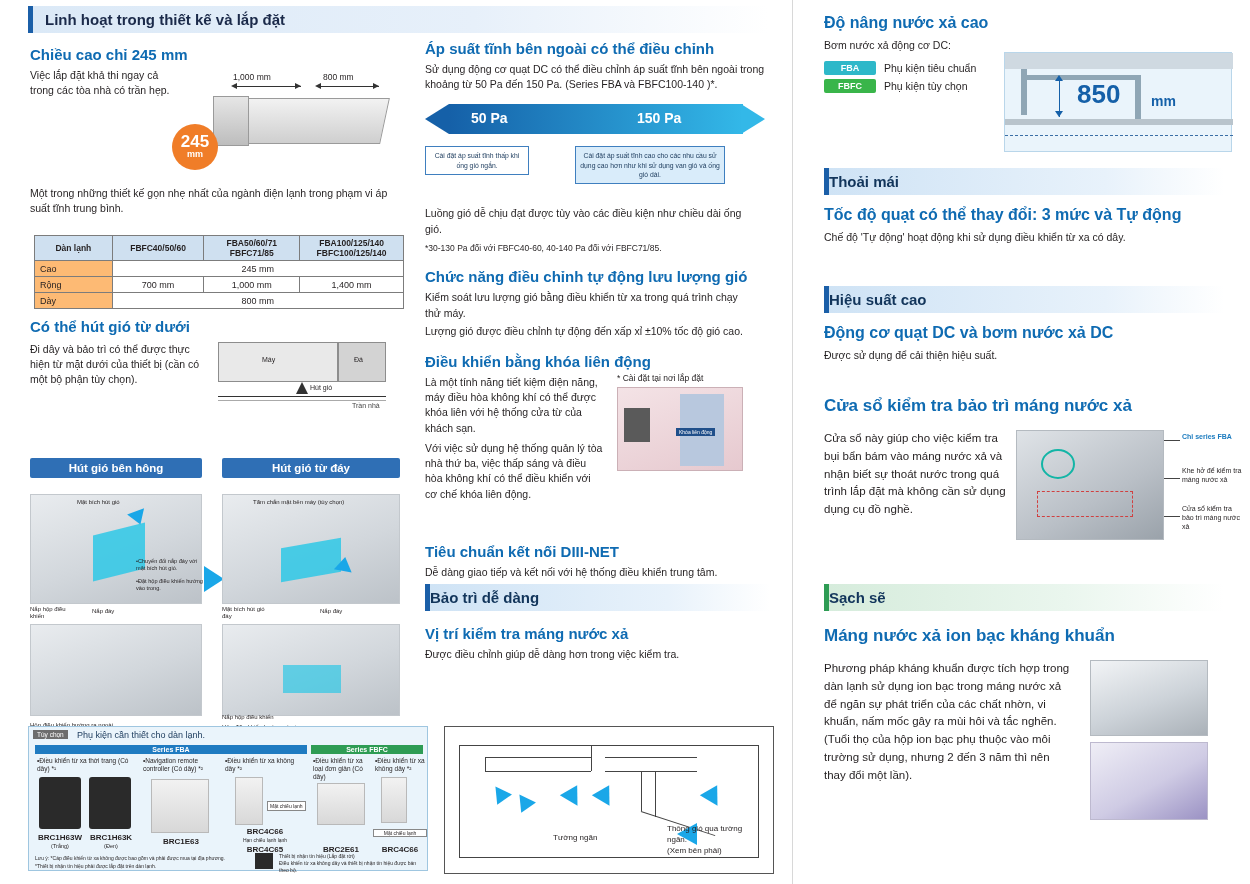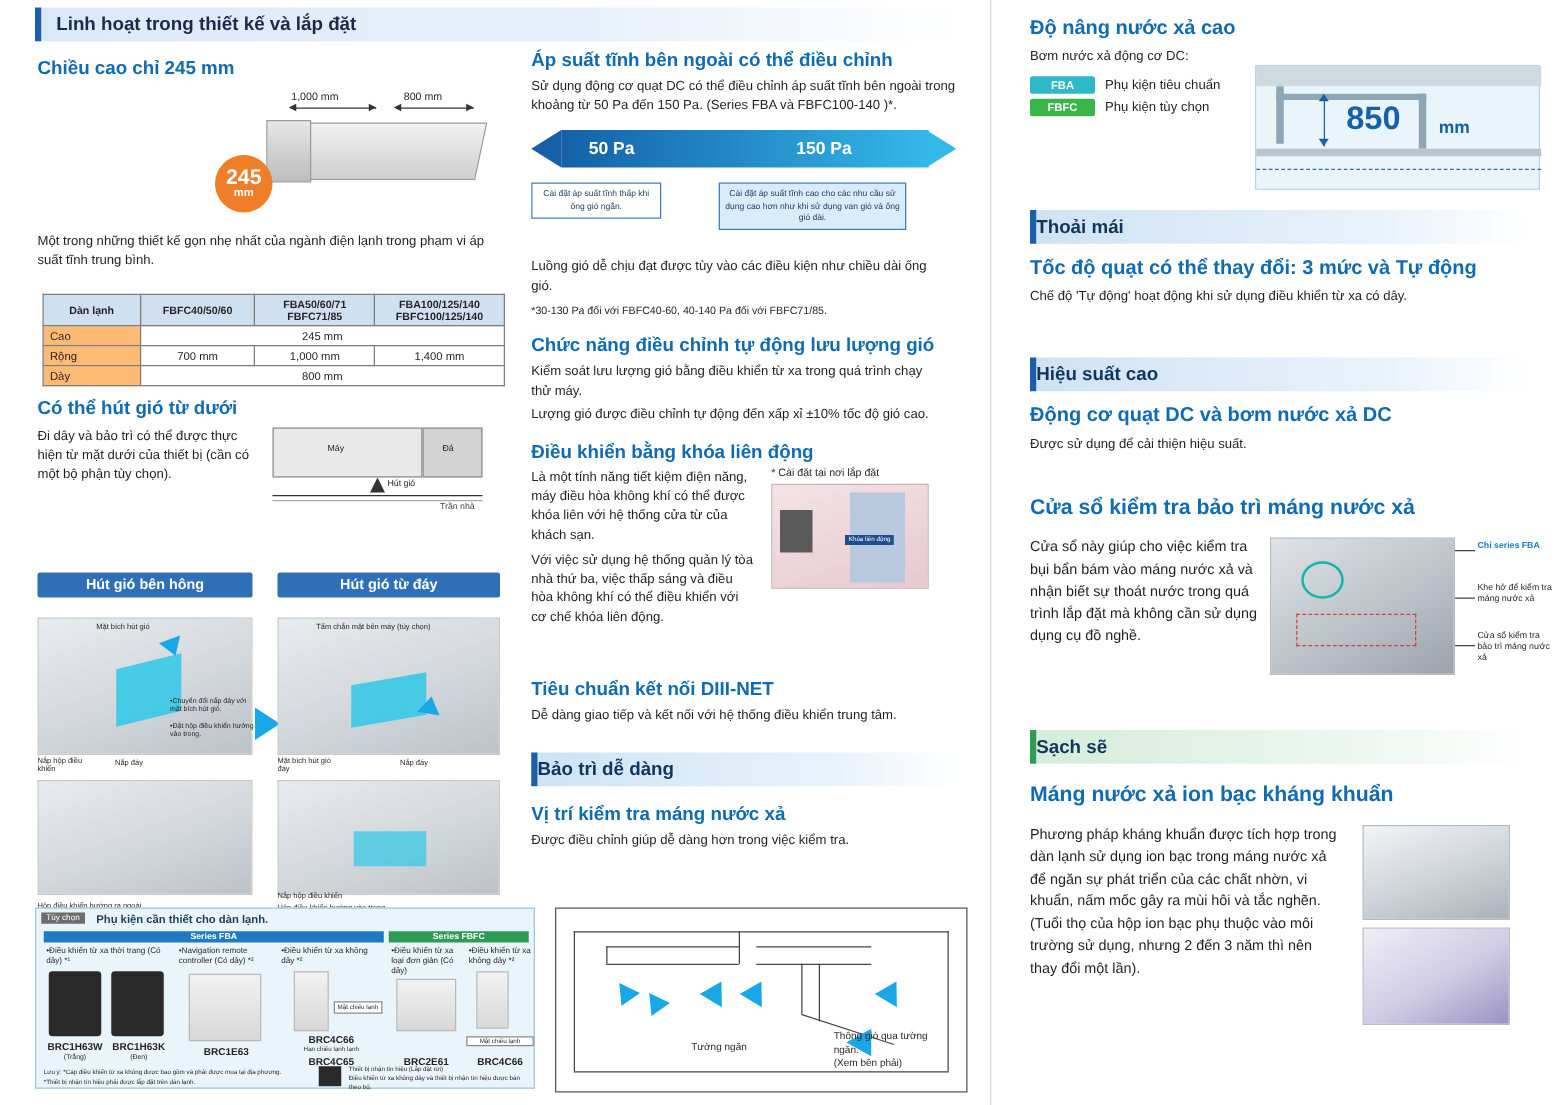--- a/index.html
+++ b/index.html
@@ -205,20 +205,21 @@
 
   <div class="divider-v"></div>
 
   <div class="left-col">
 
     <div class="sec-bar" style="position:absolute;left:28px;top:6px;width:740px;">Linh hoạt trong thiết kế và lắp đặt</div>
 
     <div class="colA">
 
       <h3 class="blue">Chiều cao chỉ 245 mm</h3>
+      <p class="body" style="width:150px;">Việc lắp đặt khả thi ngay cả trong các tòa nhà có trần hẹp.</p>
 
       <div class="unit-img">
         <div class="duct-body"></div>
         <div class="duct-face"></div>
 
         <div class="dimline" style="left:28px; top:16px; width:68px;"></div>
         <div class="arrow-l" style="left:26px; top:13px;"></div>
         <div class="arrow-r" style="left:90px; top:13px;"></div>
         <div class="dimlabel" style="left:28px; top:2px;">1,000 mm</div>
 
@@ -340,29 +341,29 @@
         <div style="position:absolute;left:192px;top:12px;width:126px;height:84px;background:linear-gradient(160deg,#f4e3e6,#e6c9cf);border:1px solid #cbb0b6;">
           <div style="position:absolute;left:6px;top:20px;width:26px;height:34px;background:#5a5a5a;"></div>
           <div style="position:absolute;left:62px;top:6px;width:44px;height:72px;background:#b8c8de;"></div>
           <div style="position:absolute;left:58px;top:40px;background:#1f4f8a;color:#fff;font-size:5px;padding:1px 3px;">Khóa liên động</div>
         </div>
       </div>
 
       <h3 class="blue" style="margin-top:41px;">Tiêu chuẩn kết nối DIII-NET</h3>
       <p class="body" style="width:320px;">Dễ dàng giao tiếp và kết nối với hệ thống điều khiển trung tâm.</p>
 
-      <div class="sec-bar-2" style="margin-top:22px;width:345px;">Bảo trì dễ dàng</div>
+      <div class="sec-bar-2" style="margin-top:4px;width:345px;">Bảo trì dễ dàng</div>
 
       <h3 class="blue" style="margin-top:14px;">Vị trí kiểm tra máng nước xả</h3>
       <p class="body" style="width:330px;">Được điều chỉnh giúp dễ dàng hơn trong việc kiểm tra.</p>
     </div>
 
     <div class="optpanel">
       <div style="position:absolute;left:4px;top:3px;font-size:6.5px;background:#6d6d6d;color:#fff;padding:1px 4px;">Tùy chọn</div>
-      <div style="position:absolute;left:48px;top:3px;font-size:9px;font-weight:bold;color:#1b3a5c;">Phụ kiện cần thiết cho dàn lạnh.</div>
+      <div style="position:absolute;left:48px;top:3px;font-size:9px;font-weight:normal;color:#1b3a5c;">Phụ kiện cần thiết cho dàn lạnh.</div>
 
       <div class="opt-ser-fba" style="position:absolute;left:6px;top:18px;width:272px;padding:1px 0;">Series FBA</div>
       <div class="opt-ser-fbfc" style="position:absolute;left:282px;top:18px;width:112px;padding:1px 0;">Series FBFC</div>
 
       <div class="opt-cell" style="left:8px;top:30px;width:100px;">•Điều khiển từ xa thời trang (Có dây) *¹</div>
       <div class="blk" style="position:absolute;left:10px;top:50px;width:42px;height:52px;"></div>
       <div class="blk" style="position:absolute;left:60px;top:50px;width:42px;height:52px;"></div>
       <div class="modelname" style="position:absolute;left:6px;top:106px;width:50px;">BRC1H63W</div>
       <div class="modelname" style="position:absolute;left:56px;top:106px;width:52px;">BRC1H63K</div>
       <div style="position:absolute;left:6px;top:116px;width:50px;font-size:5.5px;text-align:center;">(Trắng)</div>

